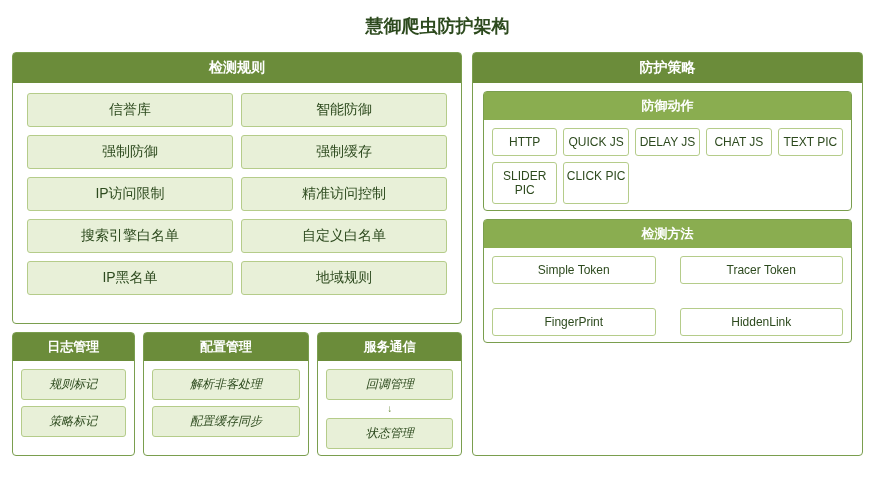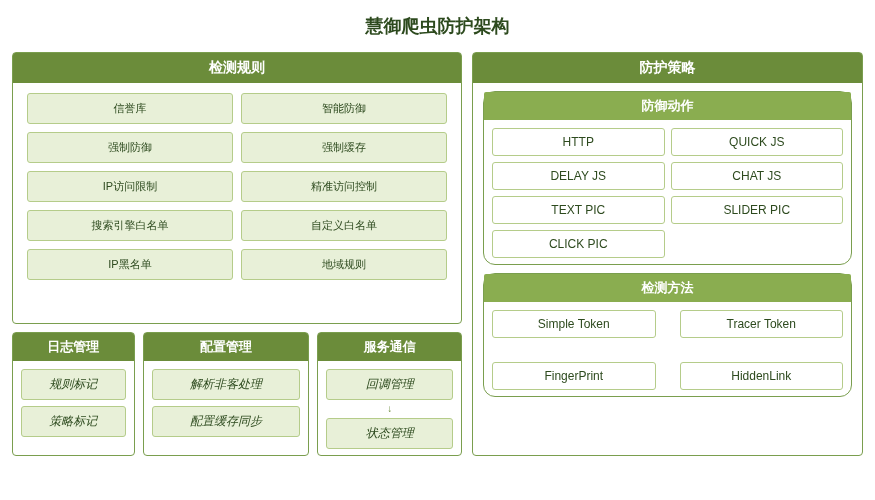--- a/index.html
+++ b/index.html
@@ -59,21 +59,21 @@
       gap: 8px;
       padding: 10px 14px 4px;
     }
     .rule-item {
       background: #e8f0d8;
       border: 1px solid #b5cc8a;
       border-radius: 3px;
       text-align: center;
       padding: 7px 4px;
       color: #2d4a1e;
-      font-size: 11px;
+      font-size: 14px;
     }
     
     .bottom-left-row {
       display: flex;
       gap: 8px;
     }
     .bottom-box {
       border: 1.5px solid #7a9e4e;
       border-radius: 4px;
       display: flex;
@@ -124,34 +124,34 @@
       flex: 1;
     }
     .defense-inner {
       padding: 8px 10px 4px;
       display: flex;
       flex-direction: column;
       gap: 8px;
     }
     .sub-section {
       border: 1.5px solid #7a9e4e;
-      border-radius: 12px;
+      border-radius: 4px;
     }
     .sub-header {
       background: #8aad50;
       color: #fff;
       text-align: center;
       padding: 5px 0;
       font-size: 13px;
       font-weight: bold;
       border-radius: 2px 2px 0 0;
     }
     .action-grid {
       display: grid;
-      grid-template-columns: repeat(2, 1fr);
+      grid-template-columns: repeat(5, 1fr);
       gap: 6px;
       padding: 8px 8px 6px;
     }
     .action-item {
       background: #fff;
       border: 1px solid #b5cc8a;
       border-radius: 3px;
       text-align: center;
       padding: 6px 2px;
       color: #2d4a1e;

